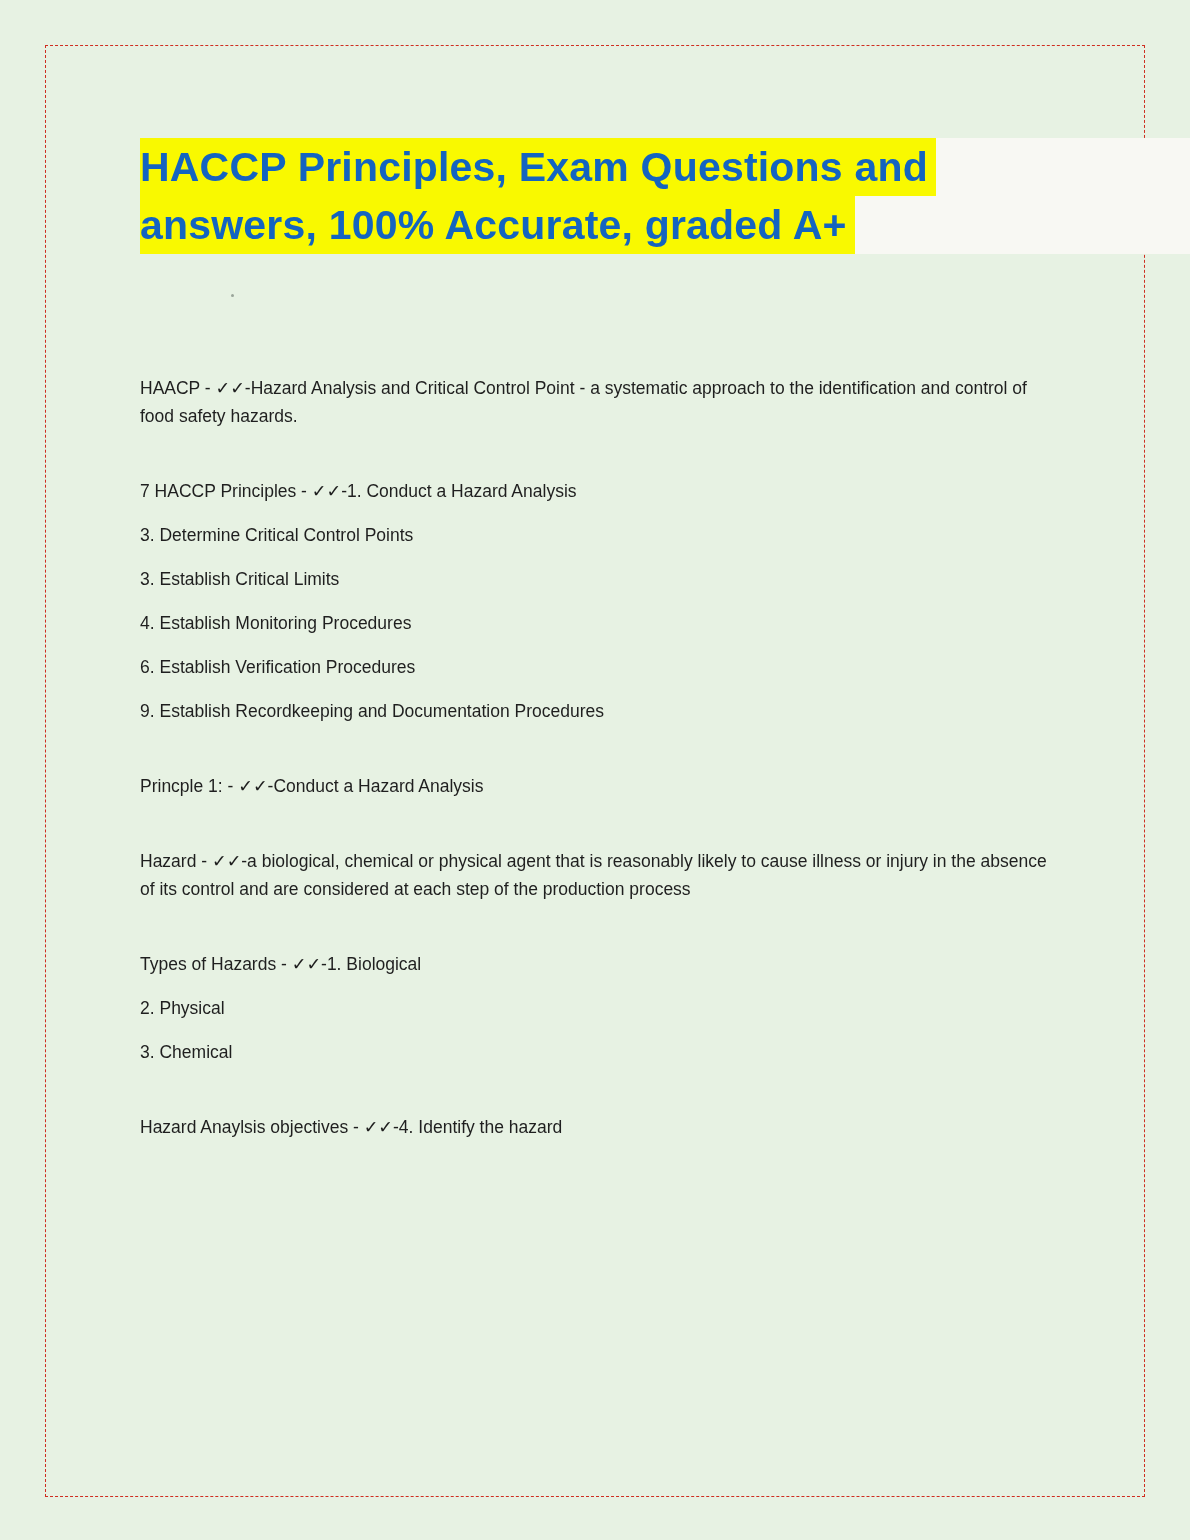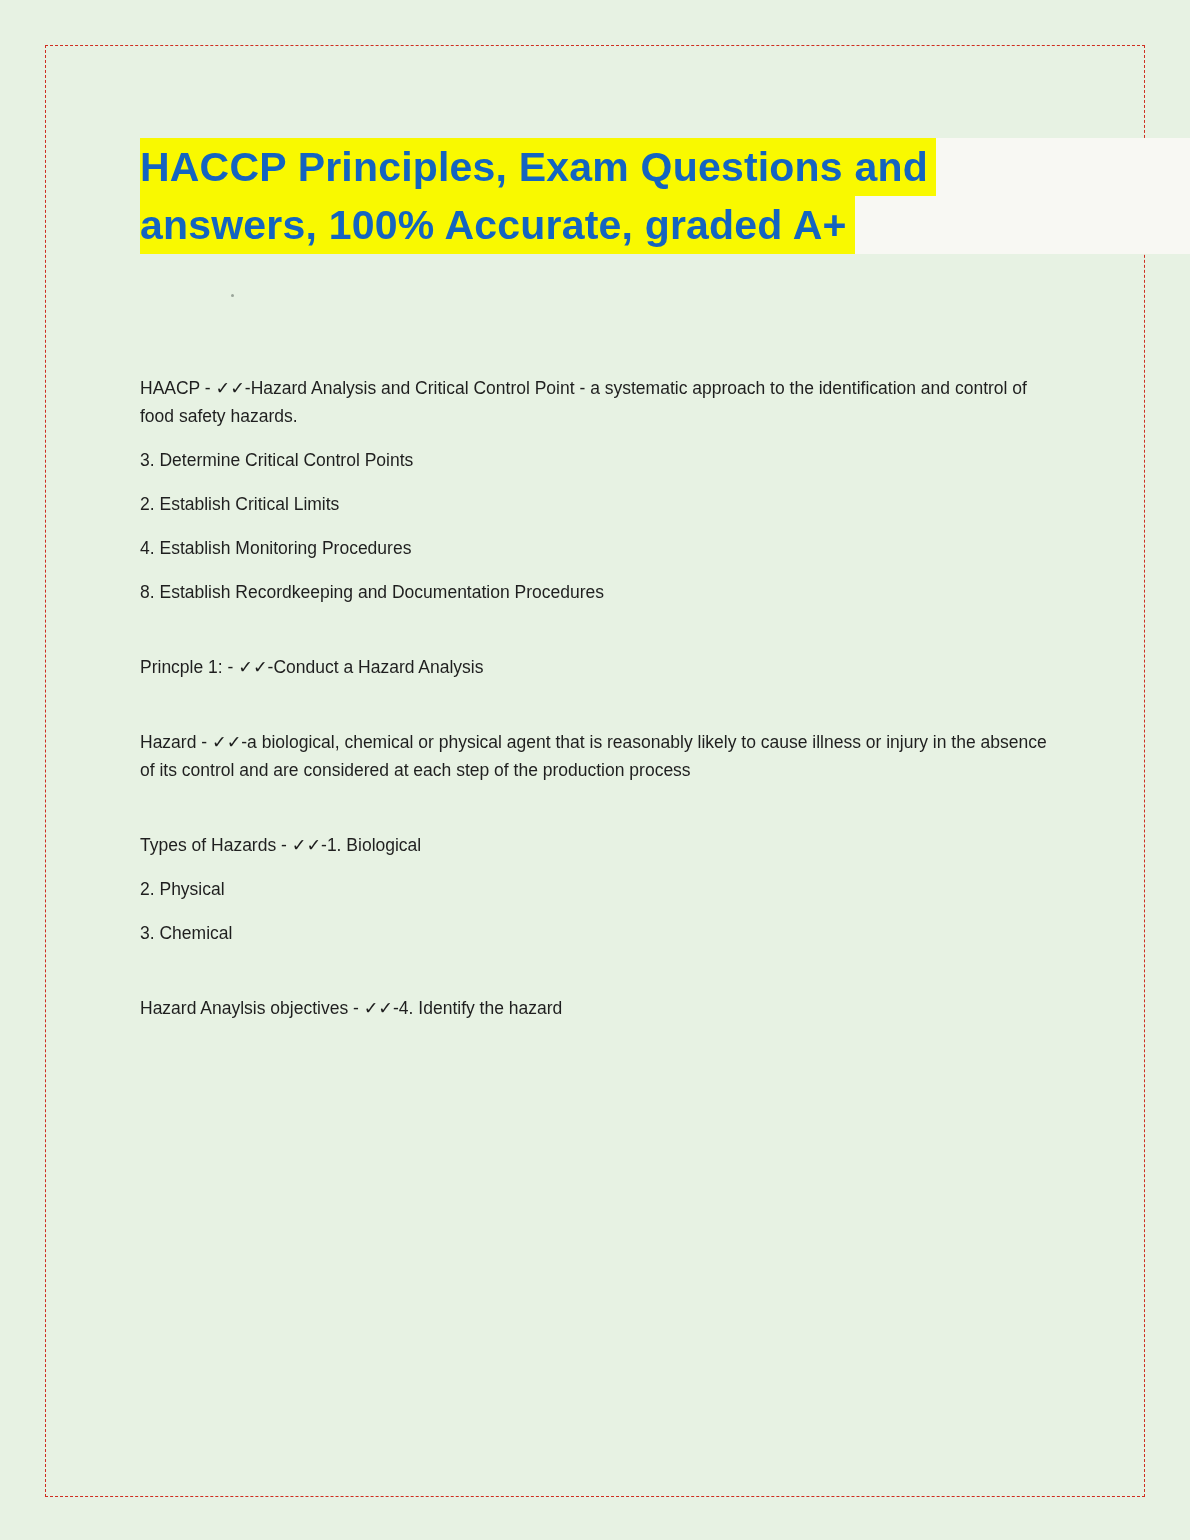--- a/index.html
+++ b/index.html
@@ -84,24 +84,26 @@
     <h1 class="title">
       <span class="hl">HACCP Principles, Exam Questions and</span>
       <span class="hl">answers, 100% Accurate, graded A+</span>
     </h1>
 
     <span class="stray-dot"></span>
 
     <div class="body">
       <p>HAACP - ✓✓-Hazard Analysis and Critical Control Point - a systematic approach to the identification and control of food safety hazards.</p>
 
+      <p class="gap">7 HACCP Principles - ✓✓-1. Conduct a Hazard Analysis</p>
       <p>3. Determine Critical Control Points</p>
-      <p>2. Establish Critical Limits</p>
+      <p>3. Establish Critical Limits</p>
       <p>4. Establish Monitoring Procedures</p>
-      <p>8. Establish Recordkeeping and Documentation Procedures</p>
+      <p>6. Establish Verification Procedures</p>
+      <p>9. Establish Recordkeeping and Documentation Procedures</p>
 
       <p class="gap">Princple 1: - ✓✓-Conduct a Hazard Analysis</p>
 
 
       <p class="gap">Hazard - ✓✓-a biological, chemical or physical agent that is reasonably likely to cause illness or injury in the absence of its control and are considered at each step of the production process</p>
 
       <p class="gap">Types of Hazards - ✓✓-1. Biological</p>
       <p>2. Physical</p>
       <p>3. Chemical</p>
 

